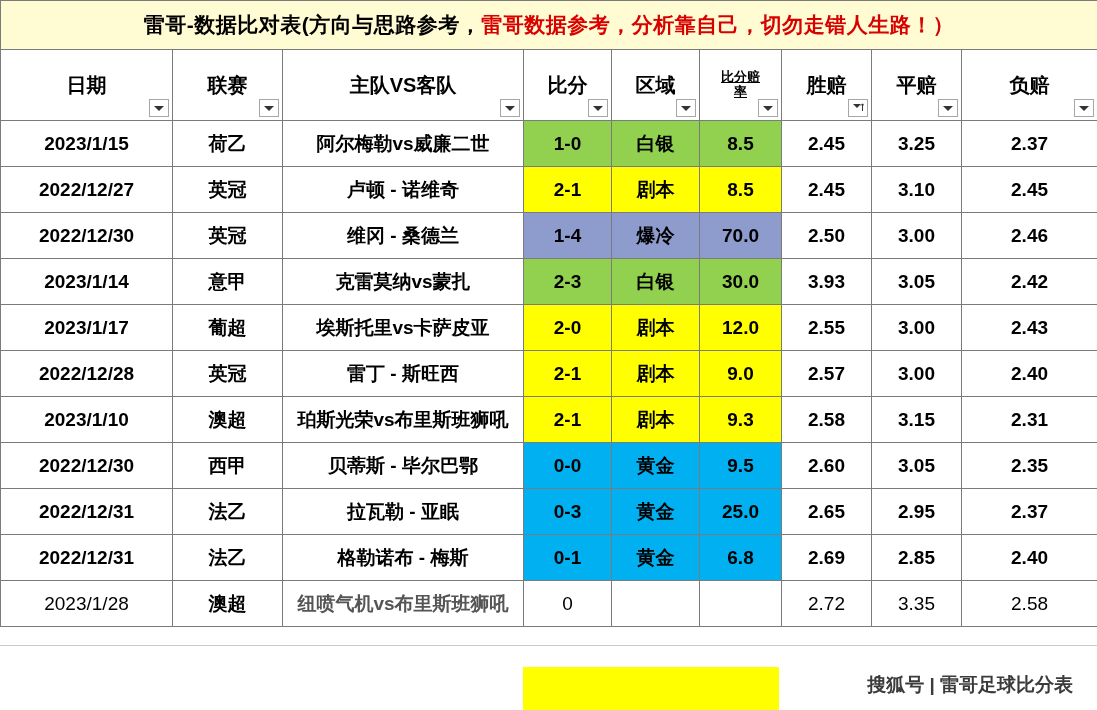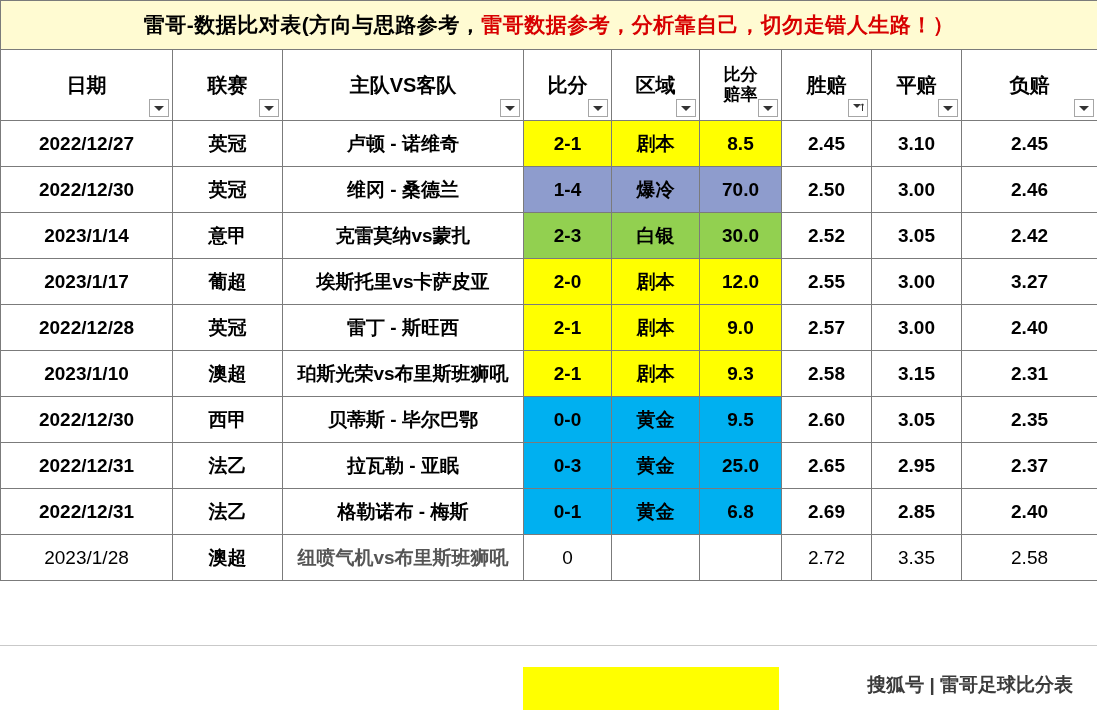--- a/index.html
+++ b/index.html
@@ -39,21 +39,21 @@
   .title-cell .t1{color:#000;}
   .title-cell .t2{color:#d80000;}
   
   .hdr{
     height:70px;
     background:#ffffff;
     font-size:20px;
     position:relative;
   }
   .hdr .lbl{display:block;line-height:1.15;padding:0 16px;}
-  .hdr.small .lbl{font-size:17px;}
+  .hdr.small .lbl{font-size:13px;text-decoration:underline;}
   .filter-btn{
     position:absolute;
     right:3px;bottom:3px;
     width:20px;height:18px;
     background:#ffffff;
     border:1px solid #a6a6a6;
     box-sizing:border-box;
     display:flex;align-items:center;justify-content:center;
   }
   .filter-btn svg{display:block;}
@@ -199,20 +199,31 @@
         <td class="hdr">
           <span class="lbl">负赔</span>
           <span class="filter-btn">
             <svg width="10" height="7" viewBox="0 0 10 7">
                 <path d="M0 1 L10 1 L5 6 Z" fill="#333"></path>
               </svg>
           </span>
         </td>
       </tr>
 
+      <tr class="row">
+        <td class="c-date">2023/1/15</td>
+        <td class="c-league">荷乙</td>
+        <td class="c-match">阿尔梅勒vs威廉二世</td>
+        <td class="c-score bg-green fg-red">1-0</td>
+        <td class="c-zone bg-green fg-red">白银</td>
+        <td class="c-rate bg-green fg-black">8.5</td>
+        <td class="c-odds">2.45</td>
+        <td class="c-odds">3.25</td>
+        <td class="c-odds">2.37</td>
+      </tr>
 
       <tr class="row">
         <td class="c-date">2022/12/27</td>
         <td class="c-league">英冠</td>
         <td class="c-match">卢顿 - 诺维奇</td>
         <td class="c-score bg-yellow fg-red">2-1</td>
         <td class="c-zone bg-yellow fg-red">剧本</td>
         <td class="c-rate bg-yellow fg-black">8.5</td>
         <td class="c-odds">2.45</td>
         <td class="c-odds">3.10</td>
@@ -231,35 +242,35 @@
         <td class="c-odds">2.46</td>
       </tr>
 
       <tr class="row">
         <td class="c-date">2023/1/14</td>
         <td class="c-league">意甲</td>
         <td class="c-match">克雷莫纳vs蒙扎</td>
         <td class="c-score bg-green fg-red">2-3</td>
         <td class="c-zone bg-green fg-red">白银</td>
         <td class="c-rate bg-green fg-black">30.0</td>
-        <td class="c-odds">2.52</td>
+        <td class="c-odds">3.93</td>
         <td class="c-odds">3.05</td>
         <td class="c-odds">2.42</td>
       </tr>
 
       <tr class="row">
         <td class="c-date">2023/1/17</td>
         <td class="c-league">葡超</td>
         <td class="c-match">埃斯托里vs卡萨皮亚</td>
         <td class="c-score bg-yellow fg-red">2-0</td>
         <td class="c-zone bg-yellow fg-red">剧本</td>
         <td class="c-rate bg-yellow fg-black">12.0</td>
         <td class="c-odds">2.55</td>
         <td class="c-odds">3.00</td>
-        <td class="c-odds">3.27</td>
+        <td class="c-odds">2.43</td>
       </tr>
 
       <tr class="row">
         <td class="c-date">2022/12/28</td>
         <td class="c-league">英冠</td>
         <td class="c-match">雷丁 - 斯旺西</td>
         <td class="c-score bg-yellow fg-red">2-1</td>
         <td class="c-zone bg-yellow fg-red">剧本</td>
         <td class="c-rate bg-yellow fg-black">9.0</td>
         <td class="c-odds">2.57</td>

